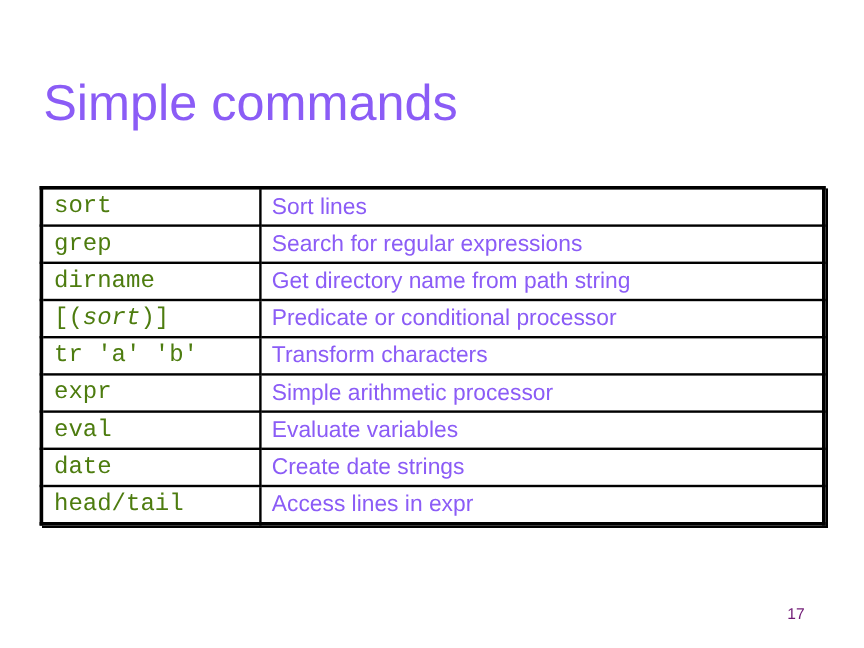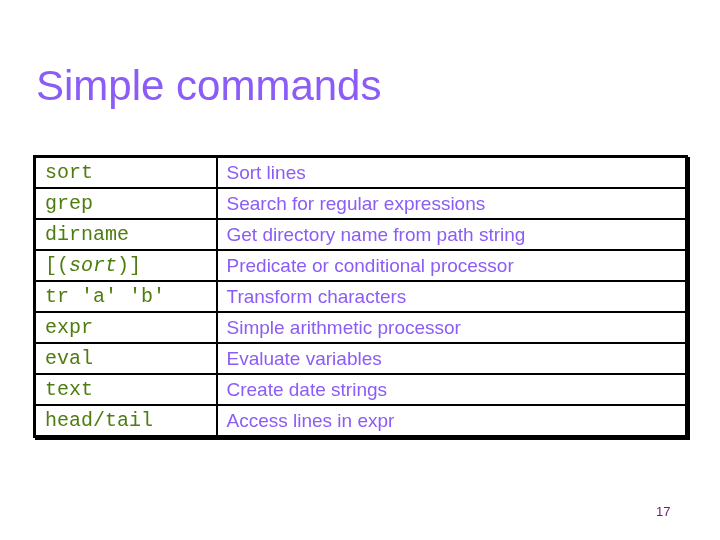--- a/index.html
+++ b/index.html
@@ -98,21 +98,21 @@
     </tr>
     <tr>
       <td class="cmd-cell">expr</td>
       <td class="desc-cell">Simple arithmetic processor</td>
     </tr>
     <tr>
       <td class="cmd-cell">eval</td>
       <td class="desc-cell">Evaluate variables</td>
     </tr>
     <tr>
-      <td class="cmd-cell">text</td>
+      <td class="cmd-cell">date</td>
       <td class="desc-cell">Create date strings</td>
     </tr>
     <tr>
       <td class="cmd-cell">head/tail</td>
       <td class="desc-cell">Access lines in expr</td>
     </tr>
   </tbody>
 </table>
 
 <div class="page-number">17</div>

